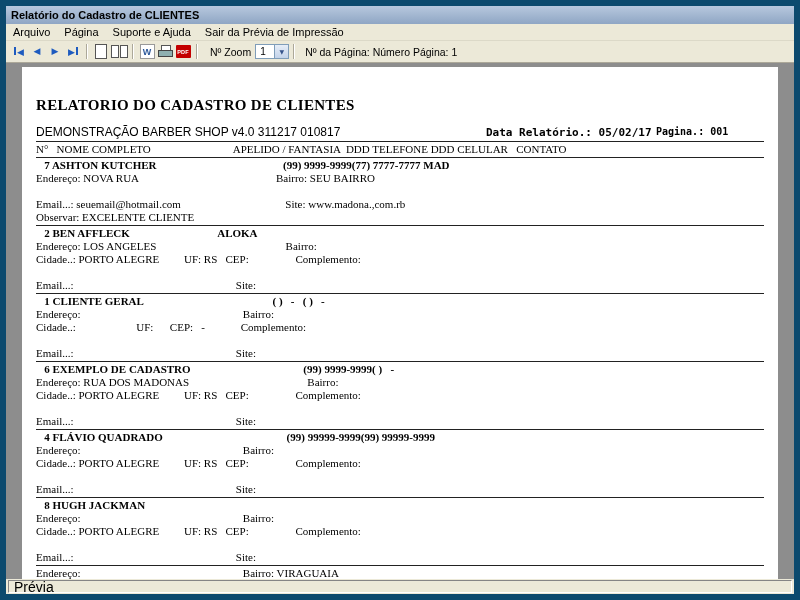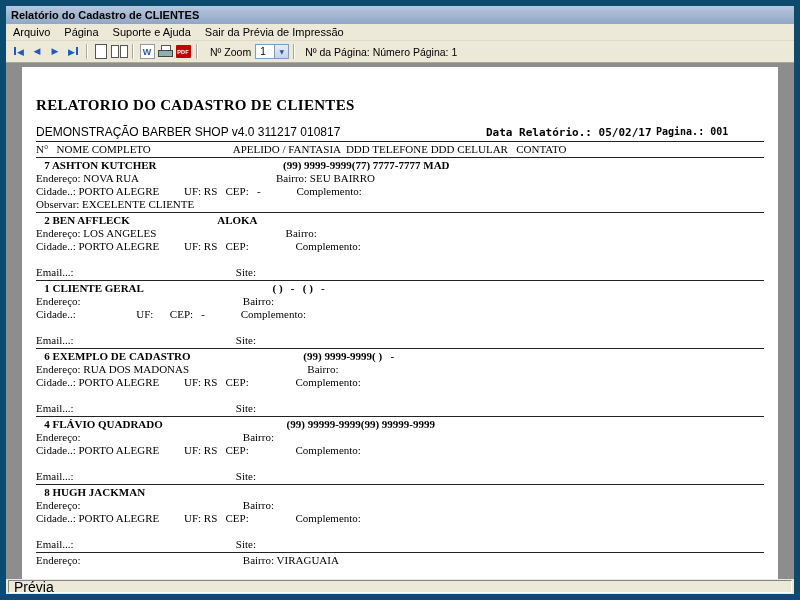--- a/index.html
+++ b/index.html
@@ -138,21 +138,21 @@
         <span class="rep-pagenum mono">Pagina.: 001</span>
       </div>
 
       <div class="divider"></div>
       <pre class="line">N°   NOME COMPLETO                              APELIDO / FANTASIA  DDD TELEFONE DDD CELULAR   CONTATO</pre>
       <div class="divider"></div>
 
       <div class="record">
         <pre class="line bold">   7 ASHTON KUTCHER                                              (99) 9999-9999(77) 7777-7777 MAD</pre>
         <pre class="line">Endereço: NOVA RUA                                                  Bairro: SEU BAIRRO</pre>
-        <pre class="line">Cidade..: PORTO ALEGRE         UF: RS   CEP:   -             Complemento:</pre>
+        <pre class="line gap">Email...: seuemail@hotmail.com                                      Site: www.madona.,com.rb</pre>
         <pre class="line">Observar: EXCELENTE CLIENTE</pre>
         <div class="divider"></div>
       </div>
 
       <div class="record">
         <pre class="line bold">   2 BEN AFFLECK                                ALOKA</pre>
         <pre class="line">Endereço: LOS ANGELES                                               Bairro:</pre>
         <pre class="line">Cidade..: PORTO ALEGRE         UF: RS   CEP:                 Complemento:</pre>
         <pre class="line gap">Email...:                                                           Site:</pre>
         <div class="divider"></div>

